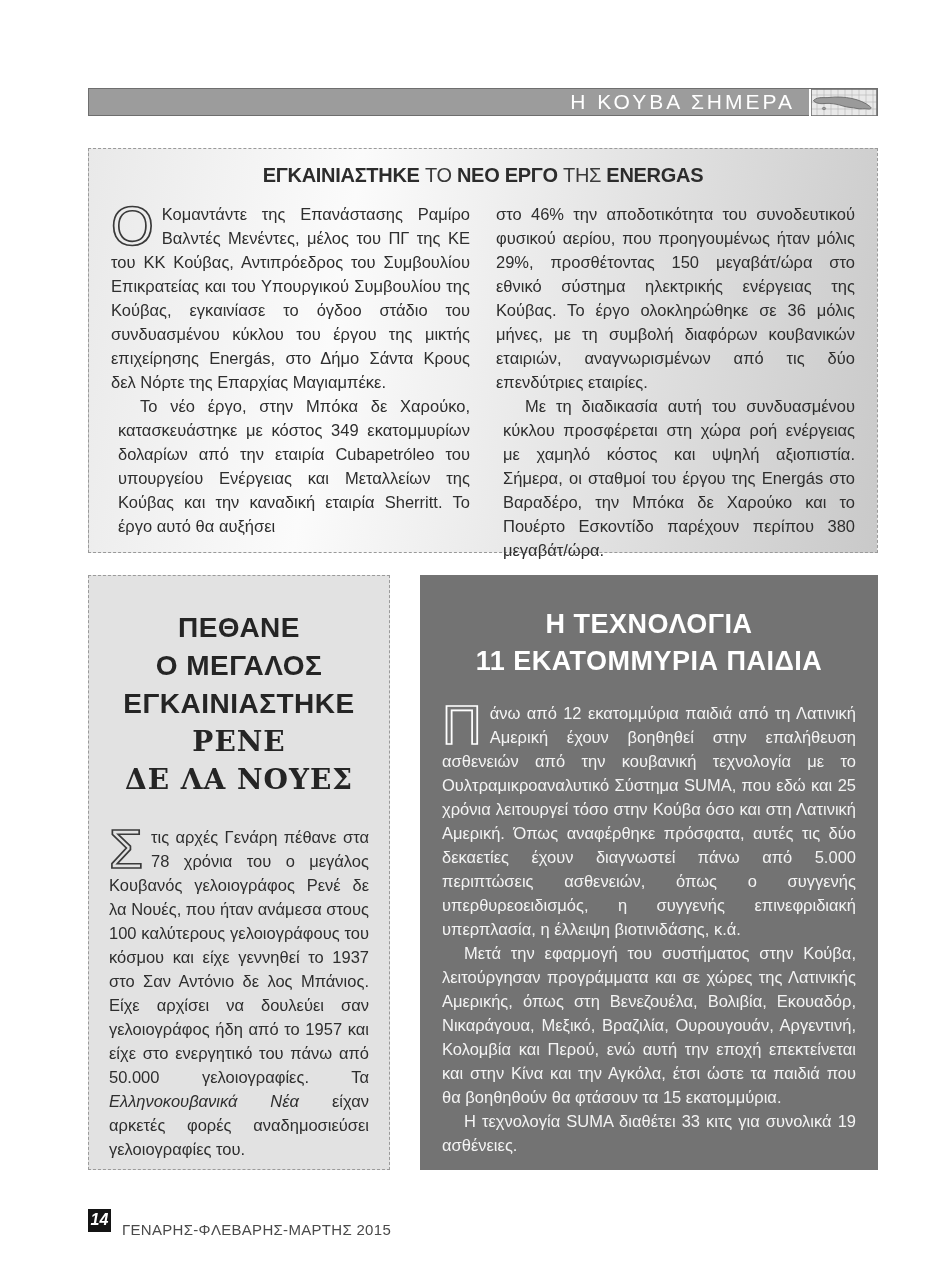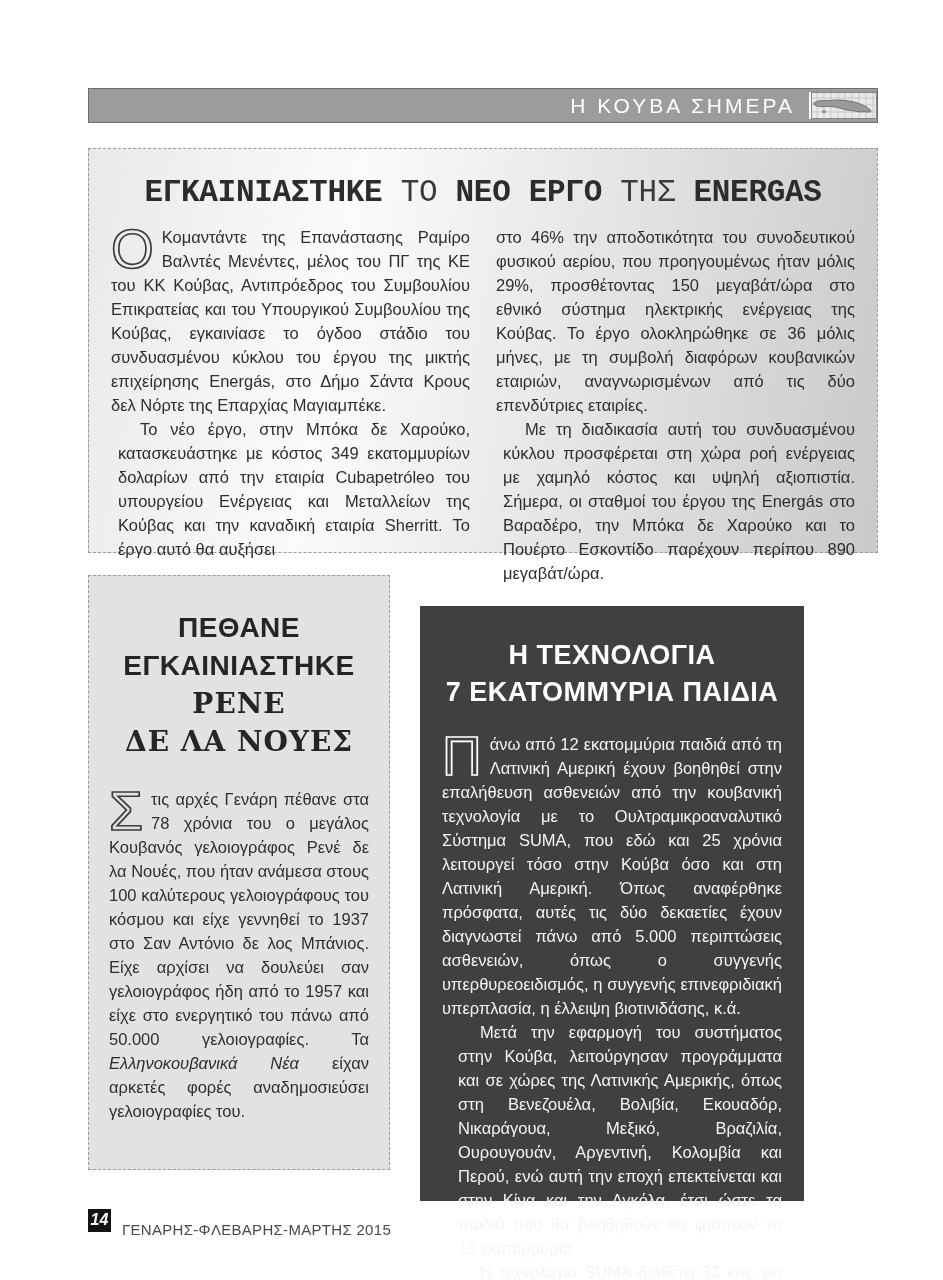--- a/index.html
+++ b/index.html
@@ -6,21 +6,21 @@
   body {
     width:943px; height:1280px;
     background:#ffffff;
     position:relative;
     font-family:"Liberation Sans", sans-serif;
     -webkit-font-smoothing:antialiased;
   }
 
   
   .header-bar {
-    position:absolute; left:88px; top:88px; width:790px; height:35px;
+    position:absolute; left:88px; top:88px; width:790px; height:28px;
     background:#9c9c9c;
     border:1px solid #6e6e6e;
     box-sizing:border-box;
     display:flex; align-items:center; justify-content:flex-end;
   }
   .header-title {
     color:#ffffff; font-size:21px; letter-spacing:3px;
     margin-right:14px; white-space:nowrap;
   }
   .header-map {
@@ -31,24 +31,23 @@
   .header-map svg { display:block; width:100%; height:100%; }
 
   
   .main-article {
     position:absolute; left:88px; top:148px; width:790px; height:405px;
     box-sizing:border-box;
     border:1px dashed #9a9a9a;
     background:linear-gradient(100deg, #e9e9e9 0%, #fbfbfb 32%, #c9c9c9 100%);
   }
   .main-title {
-    text-align:center; margin-top:26px;
-    font-size:31px; color:#2c2c2c; letter-spacing:-0.3px;
+    text-align:center; margin-top:15px;
+    font-size:20px; color:#2c2c2c; letter-spacing:-0.3px;
     white-space:nowrap;
-    font-family:Liberation Mono, monospace;
   }
   .main-title .tb { font-weight:700; }
   .main-title .tl { font-weight:400; color:#3a3a3a; }
   .main-cols {
     display:flex; gap:26px; padding:15px 22px 0 22px;
   }
   .mcol {
     flex:1; font-size:16.5px; line-height:24px; text-align:justify;
     color:#2e2e2e;
   }
@@ -83,37 +82,37 @@
   }
   .left-title .slab { font-family:"DejaVu Serif", serif; letter-spacing:1px; }
   .left-body {
     padding:26px 20px 0 20px;
     font-size:16.5px; line-height:24px; text-align:justify; color:#2e2e2e;
   }
   .left-body em { font-style:italic; }
 
   
   .right-box {
-    position:absolute; left:420px; top:606px; width:384px; height:595px;
+    position:absolute; left:420px; top:575px; width:458px; height:595px;
     box-sizing:border-box;
-    background:#404040;
+    background:#737373;
   }
   .right-title {
     text-align:center; margin-top:31px;
     font-size:27px; font-weight:700; line-height:37px;
     color:#ffffff; letter-spacing:0.5px;
   }
   .right-title .slab { font-family:"DejaVu Serif", serif; letter-spacing:1px; }
   .right-body {
     padding:21px 22px 0 22px;
     font-size:16.5px; line-height:24px; text-align:justify;
     color:#f4f4f4;
   }
   .right-body p { margin:0; }
-  .right-body p.indent { text-indent:22px;margin-left:16px; }
+  .right-body p.indent { text-indent:22px; }
 
   
   .footer {
     position:absolute; left:88px; top:1202px;
     display:flex; align-items:center; gap:11px;
   }
   .page-num {
     width:23px; height:23px; background:#141414;
     color:#ffffff; font-style:italic; font-weight:700; font-size:16px;
     display:flex; align-items:center; justify-content:center;
@@ -155,41 +154,42 @@
   <div class="main-title">
     <span class="tb">ΕΓΚΑΙΝΙΑΣΤΗΚΕ </span><span class="tl">ΤΟ </span><span class="tb">ΝΕΟ ΕΡΓΟ </span><span class="tl">ΤΗΣ </span><span class="tb">ENERGAS</span>
   </div>
   <div class="main-cols">
     <div class="mcol">
       <p><span class="dropcap">Ο</span><span>Κομαντάντε της Επανάστασης Ραμίρο Βαλντές Μενέντες, μέλος του ΠΓ της ΚΕ του ΚΚ Κούβας, Αντιπρόεδρος του Συμβουλίου Επικρατείας και του Υπουργικού Συμβουλίου της Κούβας, εγκαινίασε το όγδοο στάδιο του συνδυασμένου κύκλου του έργου της μικτής επιχείρησης Energás, στο Δήμο Σάντα Κρους δελ Νόρτε της Επαρχίας Μαγιαμπέκε.</span></p>
       <p class="indent">Το νέο έργο, στην Μπόκα δε Χαρούκο, κατασκευάστηκε με κόστος 349 εκατομμυρίων δολαρίων από την εταιρία Cubapetróleo του υπουργείου Ενέργειας και Μεταλλείων της Κούβας και την καναδική εταιρία Sherritt. Το έργο αυτό θα αυξήσει</p>
     </div>
     <div class="mcol">
       <p>στο 46% την αποδοτικότητα του συνοδευτικού φυσικού αερίου, που προηγουμένως ήταν μόλις 29%, προσθέτοντας 150 μεγαβάτ/ώρα στο εθνικό σύστημα ηλεκτρικής ενέργειας της Κούβας. Το έργο ολοκληρώθηκε σε 36 μόλις μήνες, με τη συμβολή διαφόρων κουβανικών εταιριών, αναγνωρισμένων από τις δύο επενδύτριες εταιρίες.</p>
-      <p class="indent">Με τη διαδικασία αυτή του συνδυασμένου κύκλου προσφέρεται στη χώρα ροή ενέργειας με χαμηλό κόστος και υψηλή αξιοπιστία. Σήμερα, οι σταθμοί του έργου της Energás στο Βαραδέρο, την Μπόκα δε Χαρούκο και το Πουέρτο Εσκοντίδο παρέχουν περίπου 890 μεγαβάτ/ώρα.</p>
+      <p class="indent">Με τη διαδικασία αυτή του συνδυασμένου κύκλου προσφέρεται στη χώρα ροή ενέργειας με χαμηλό κόστος και υψηλή αξιοπιστία. Σήμερα, οι σταθμοί του έργου της Energás στο Βαραδέρο, την Μπόκα δε Χαρούκο και το Πουέρτο Εσκοντίδο παρέχουν περίπου 380 μεγαβάτ/ώρα.</p>
     </div>
   </div>
 </div>
 
 <div class="left-box">
   <div class="left-title">
     <div>ΠΕΘΑΝΕ</div>
+    <div>Ο ΜΕΓΑΛΟΣ</div>
     <div>ΕΓΚΑΙΝΙΑΣΤΗΚΕ</div>
     <div class="slab">ΡΕΝΕ</div>
     <div class="slab">ΔΕ ΛΑ ΝΟΥΕΣ</div>
   </div>
   <div class="left-body">
     <p style="margin:0"><span class="dropcap">Σ</span><span>τις αρχές Γενάρη πέθανε στα 78 χρόνια του ο μεγάλος Κουβανός γελοιογράφος Ρενέ δε λα Νουές, που ήταν ανάμεσα στους 100 καλύτερους γελοιογράφους του κόσμου και είχε γεννηθεί το 1937 στο Σαν Αντόνιο δε λος Μπάνιος. Είχε αρχίσει να δουλεύει σαν γελοιογράφος ήδη από το 1957 και είχε στο ενεργητικό του πάνω από 50.000 γελοιογραφίες. Τα </span><em>Ελληνοκουβανικά Νέα</em><span> είχαν αρκετές φορές αναδημοσιεύσει γελοιογραφίες του.</span></p>
   </div>
 </div>
 
 <div class="right-box">
   <div class="right-title">
     <div>Η ΤΕΧΝΟΛΟΓΙΑ</div>
-    <div>7 ΕΚΑΤΟΜΜΥΡΙΑ ΠΑΙΔΙΑ</div>
+    <div>11 ΕΚΑΤΟΜΜΥΡΙΑ ΠΑΙΔΙΑ</div>
   </div>
   <div class="right-body">
     <p><span class="dropcap white">Π</span><span>άνω από 12 εκατομμύρια παιδιά από τη Λατινική Αμερική έχουν βοηθηθεί στην επαλήθευση ασθενειών από την κουβανική τεχνολογία με το Ουλτραμικροαναλυτικό Σύστημα SUMA, που εδώ και 25 χρόνια λειτουργεί τόσο στην Κούβα όσο και στη Λατινική Αμερική. Όπως αναφέρθηκε πρόσφατα, αυτές τις δύο δεκαετίες έχουν διαγνωστεί πάνω από 5.000 περιπτώσεις ασθενειών, όπως ο συγγενής υπερθυρεοειδισμός, η συγγενής επινεφριδιακή υπερπλασία, η έλλειψη βιοτινιδάσης, κ.ά.</span></p>
     <p class="indent">Μετά την εφαρμογή του συστήματος στην Κούβα, λειτούργησαν προγράμματα και σε χώρες της Λατινικής Αμερικής, όπως στη Βενεζουέλα, Βολιβία, Εκουαδόρ, Νικαράγουα, Μεξικό, Βραζιλία, Ουρουγουάν, Αργεντινή, Κολομβία και Περού, ενώ αυτή την εποχή επεκτείνεται και στην Κίνα και την Αγκόλα, έτσι ώστε τα παιδιά που θα βοηθηθούν θα φτάσουν τα 15 εκατομμύρια.</p>
     <p class="indent">Η τεχνολογία SUMA διαθέτει 33 κιτς για συνολικά 19 ασθένειες.</p>
   </div>
 </div>
 
 <div class="footer">
   <span class="page-num">14</span>

